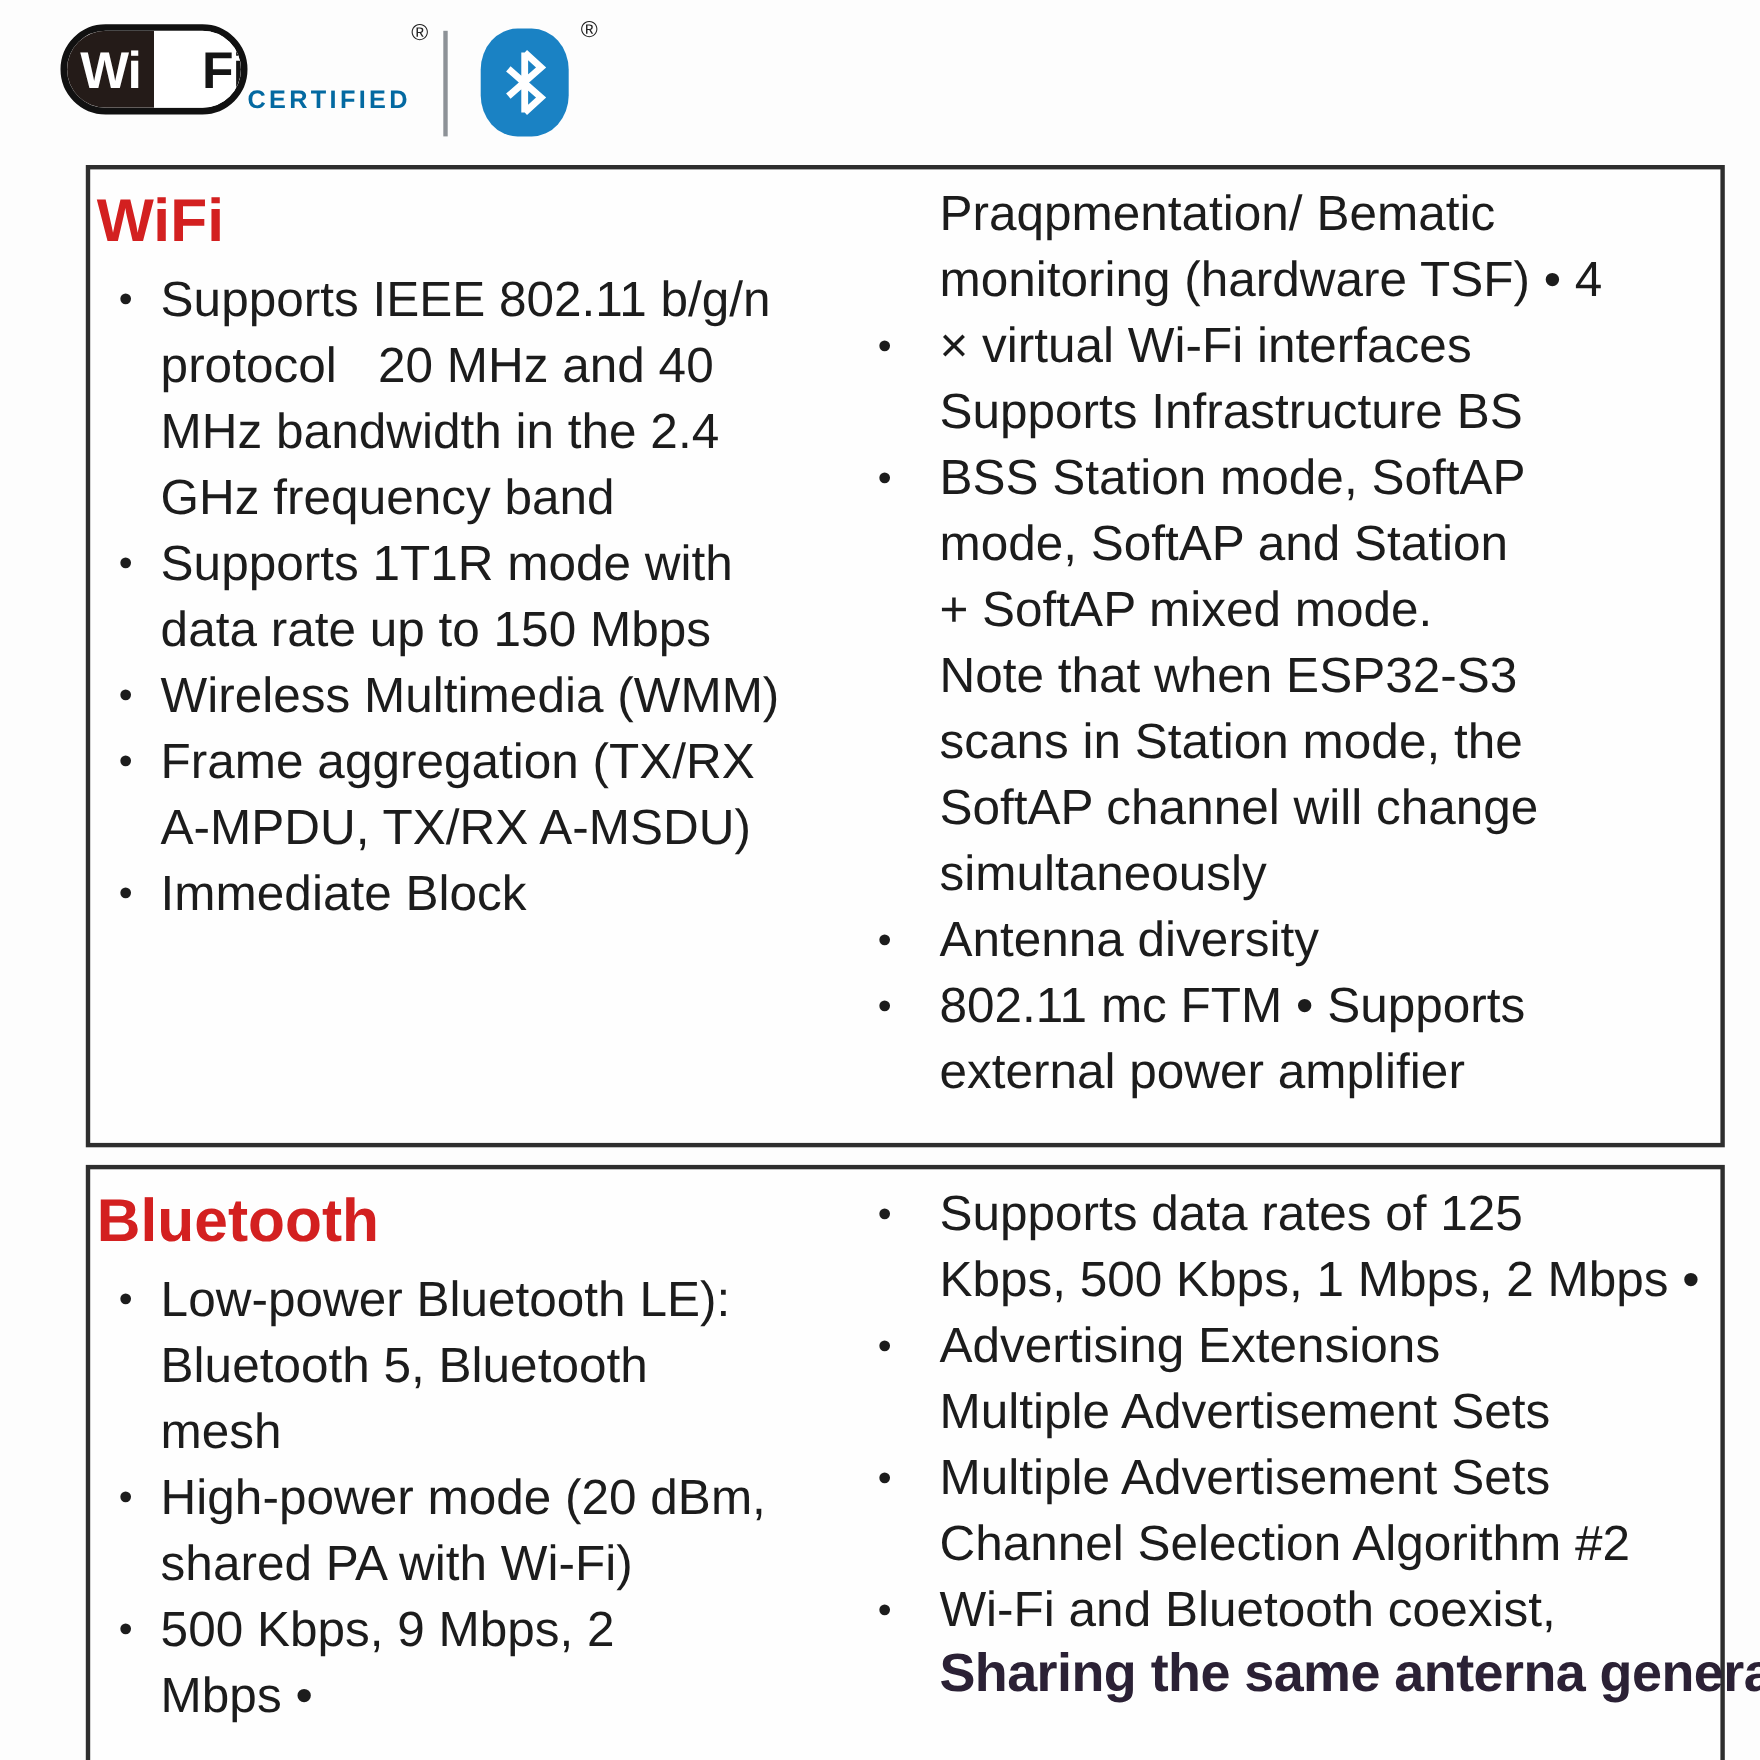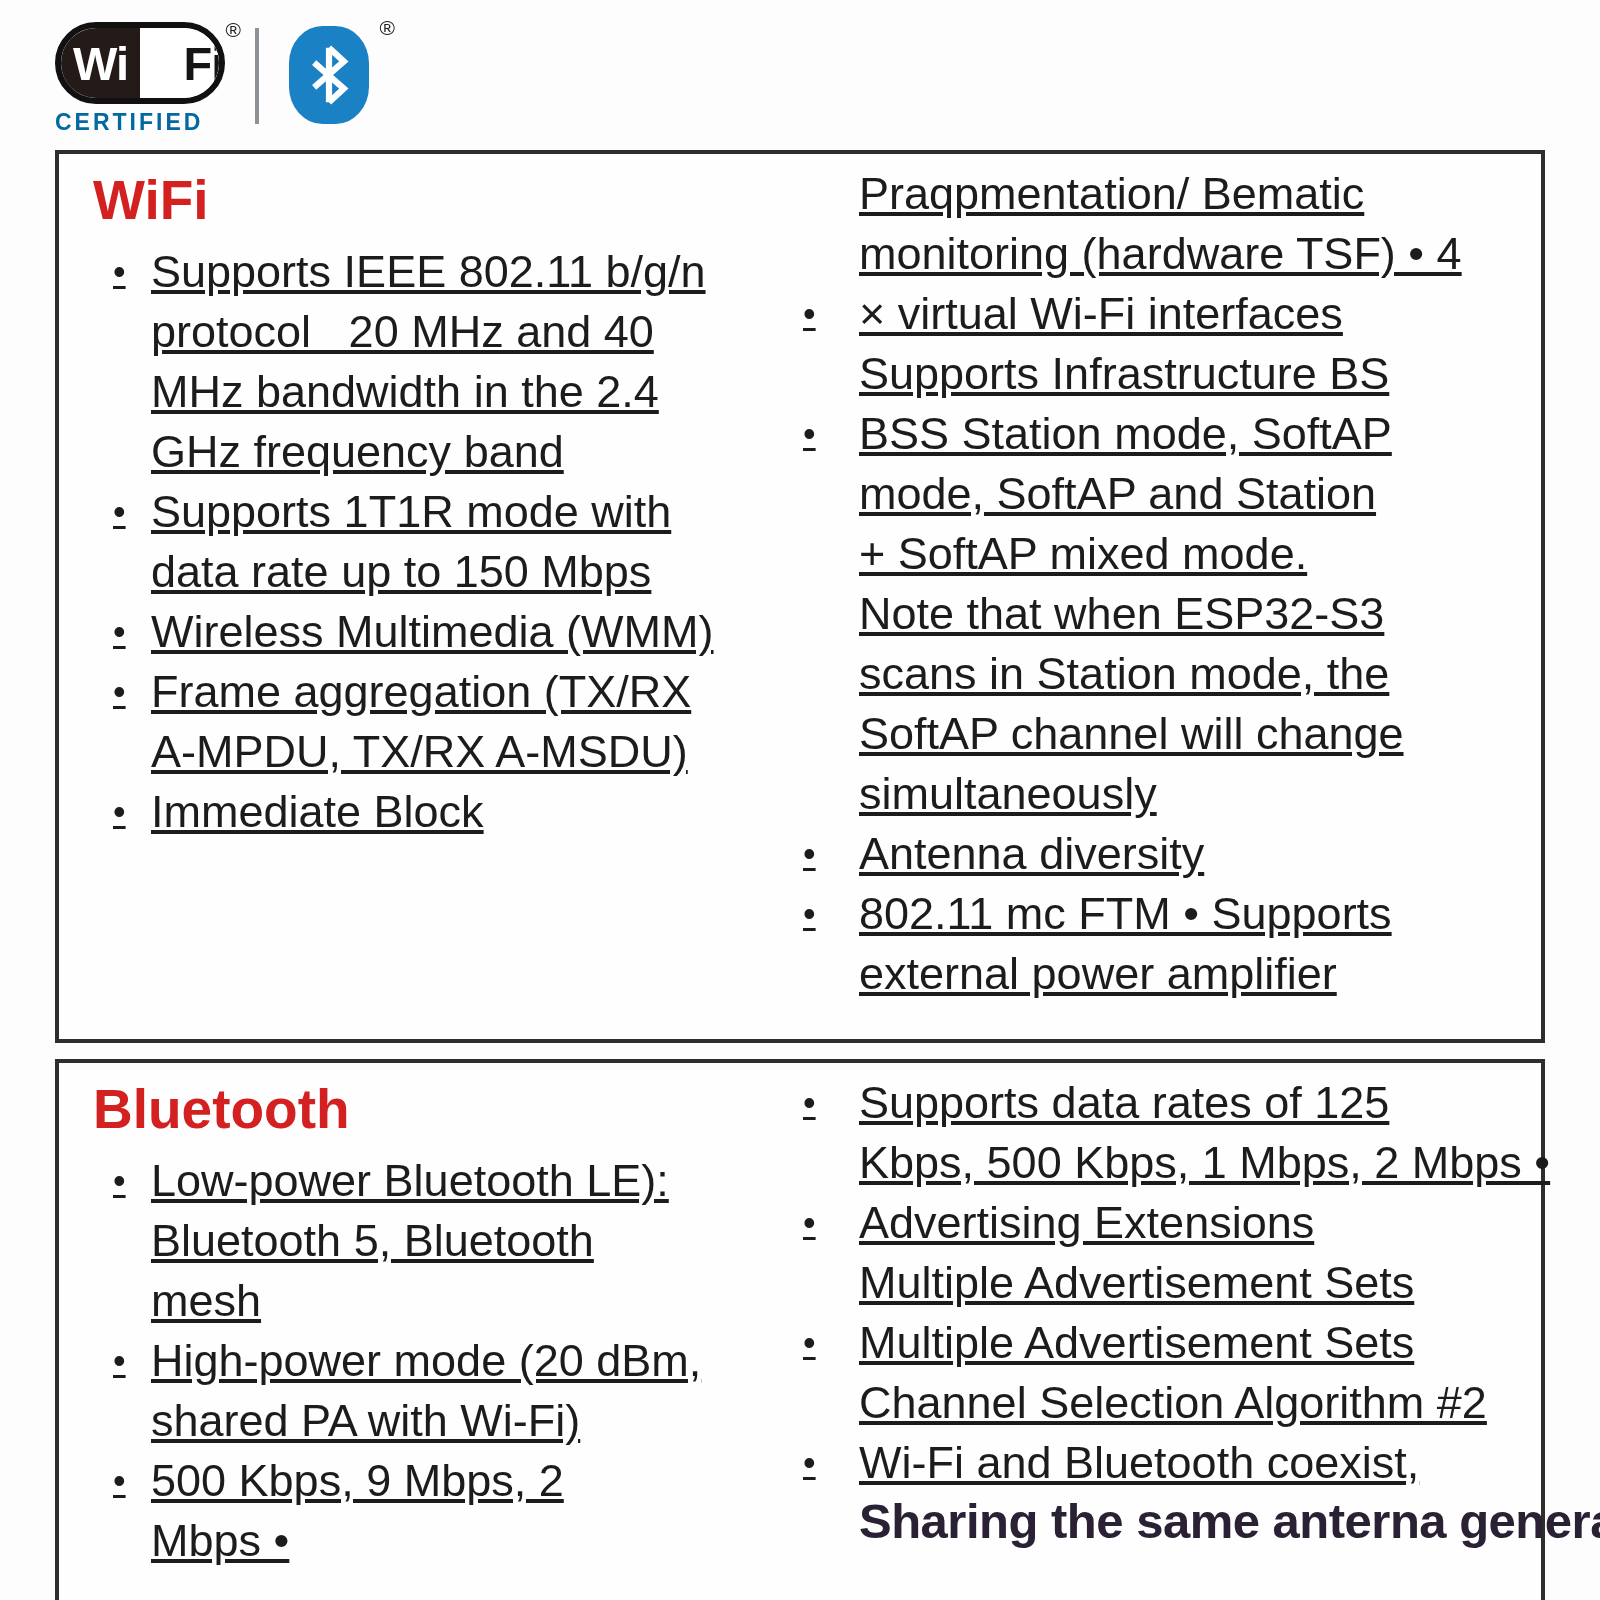--- a/index.html
+++ b/index.html
@@ -16,21 +16,21 @@
     color:#1c1c1c;
     overflow:hidden;
   }
   
   .header{
     margin:22px 0 0 55px;
     height:116px;
     display:flex;
     align-items:flex-start;
   }
-  .wifi-logo-block{display:flex;flex-direction:column;align-items:flex-start;position:relative;}
+  .wifi-logo-block{display:flex;flex-direction:row;align-items:flex-end;position:relative;}
   .wifi-stadium{
     width:170px;height:82px;
     border:6px solid #111;
     border-radius:44px;
     overflow:hidden;
     display:flex;
     background:#fff;
   }
   .wifi-stadium .half{
     width:50%;height:100%;
@@ -59,38 +59,38 @@
     border-radius:42% / 38%;
     display:flex;align-items:center;justify-content:center;
   }
   .bt-oval svg{width:62px;height:84px;display:block;}
   .bt-reg{
     position:absolute;top:-10px;right:-26px;
     font-size:21px;color:#222;
   }
   
   .box{
-    margin-left:55px;
+    margin-left:78px;
     width:1490px;
     border:4px solid #2e2e2e;
     background:#fefefe;
     display:flex;
-    padding:10px 0 0 28px;
+    padding:10px 0 0 0;
   }
   .box.wifi-box{margin-top:12px;height:893px;}
   .box.bt-box{margin-top:16px;height:586px;}
   .col-left{width:700px;flex:none;}
   .col-right{flex:1;min-width:0;overflow:visible;}
   .section-heading{
     color:var(--accent-red);
     font-size:55px;line-height:72px;font-weight:bold;
     margin:0 0 6px 6px;
   }
   ul.feature-list{list-style:none;margin:0;padding:0;}
-  li.item{display:flex;text-decoration:underline;}
+  li.item{display:flex;}
   li.item .b{
     flex:none;width:64px;padding-left:26px;
     font-size:36px;line-height:60px;color:#1c1c1c;
   }
   .col-right li.item .b{width:72px;padding-left:16px;}
   li.item.no-bullet .b{visibility:hidden;}
   li.item .t{
     white-space:pre;
     font-size:45px;line-height:60px;
     color:#1c1c1c;

